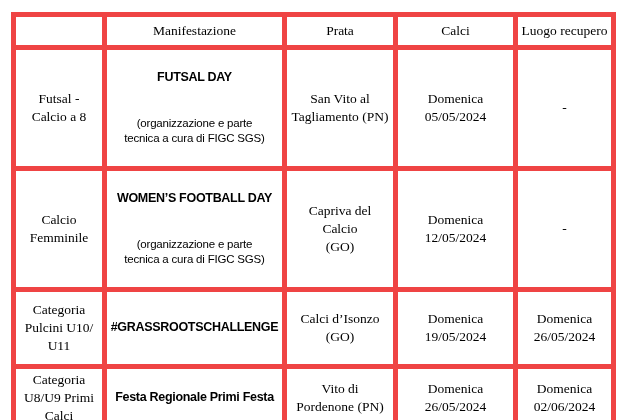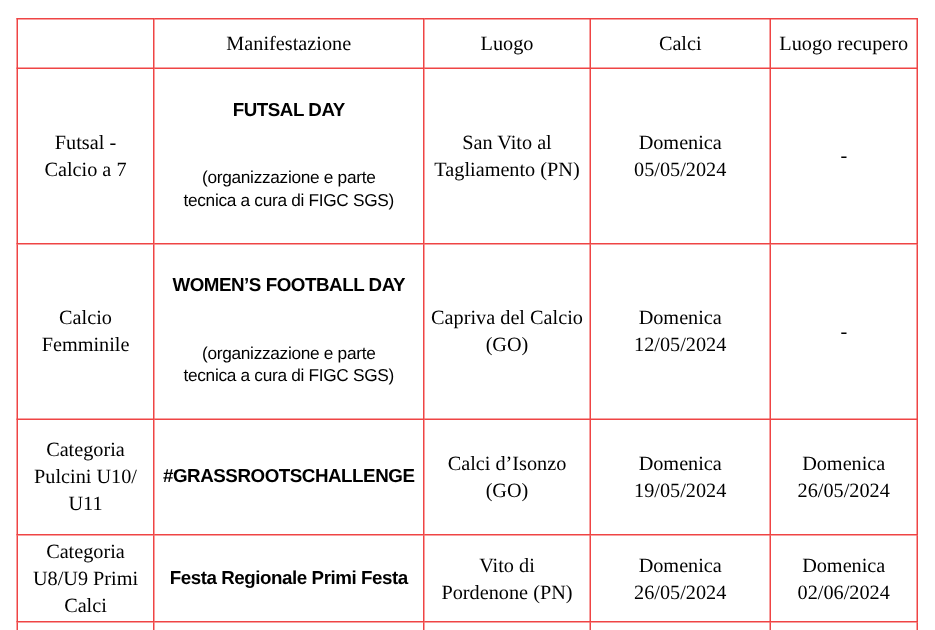--- a/index.html
+++ b/index.html
@@ -10,21 +10,21 @@
     color: #000000;
   }
   .events-table {
     position: absolute;
     left: 11px; top: 12px;
     width: 600px; height: 390px;
     border-collapse: collapse;
     table-layout: fixed;
   }
   .events-table td, .events-table th {
-    border: 1px solid #ef4444;
+    border: 5px solid #ef4444;
     text-align: center;
     vertical-align: middle;
     padding: 2px 3px;
     white-space: pre-line;
     font-weight: normal;
     font-size: 13.5px;
     line-height: 1.32;
     overflow: hidden;
   }
   .col-category   { width: 91px;  }
@@ -69,28 +69,28 @@
     <col class="col-event">
     <col class="col-place">
     <col class="col-date">
     <col class="col-makeup">
   </colgroup>
 
   <tbody>
       <tr class="row-header">
     <th class="header-cell"></th>
     <th class="header-cell">Manifestazione</th>
-    <th class="header-cell">Luogo</th>
+    <th class="header-cell">Prata</th>
     <th class="header-cell">Calci</th>
     <th class="header-cell">Luogo recupero</th>
   </tr>
 
   <tr class="row-1">
     <td>Futsal -
-Calcio a 7</td>
+Calcio a 8</td>
     <td>
       <div class="event-title-sans">FUTSAL DAY</div>
       <div class="event-note">(organizzazione e parte
 tecnica a cura di FIGC SGS)</div>
     </td>
     <td>San Vito al
 Tagliamento (PN)</td>
     <td>Domenica
 05/05/2024</td>
     <td>-</td>

